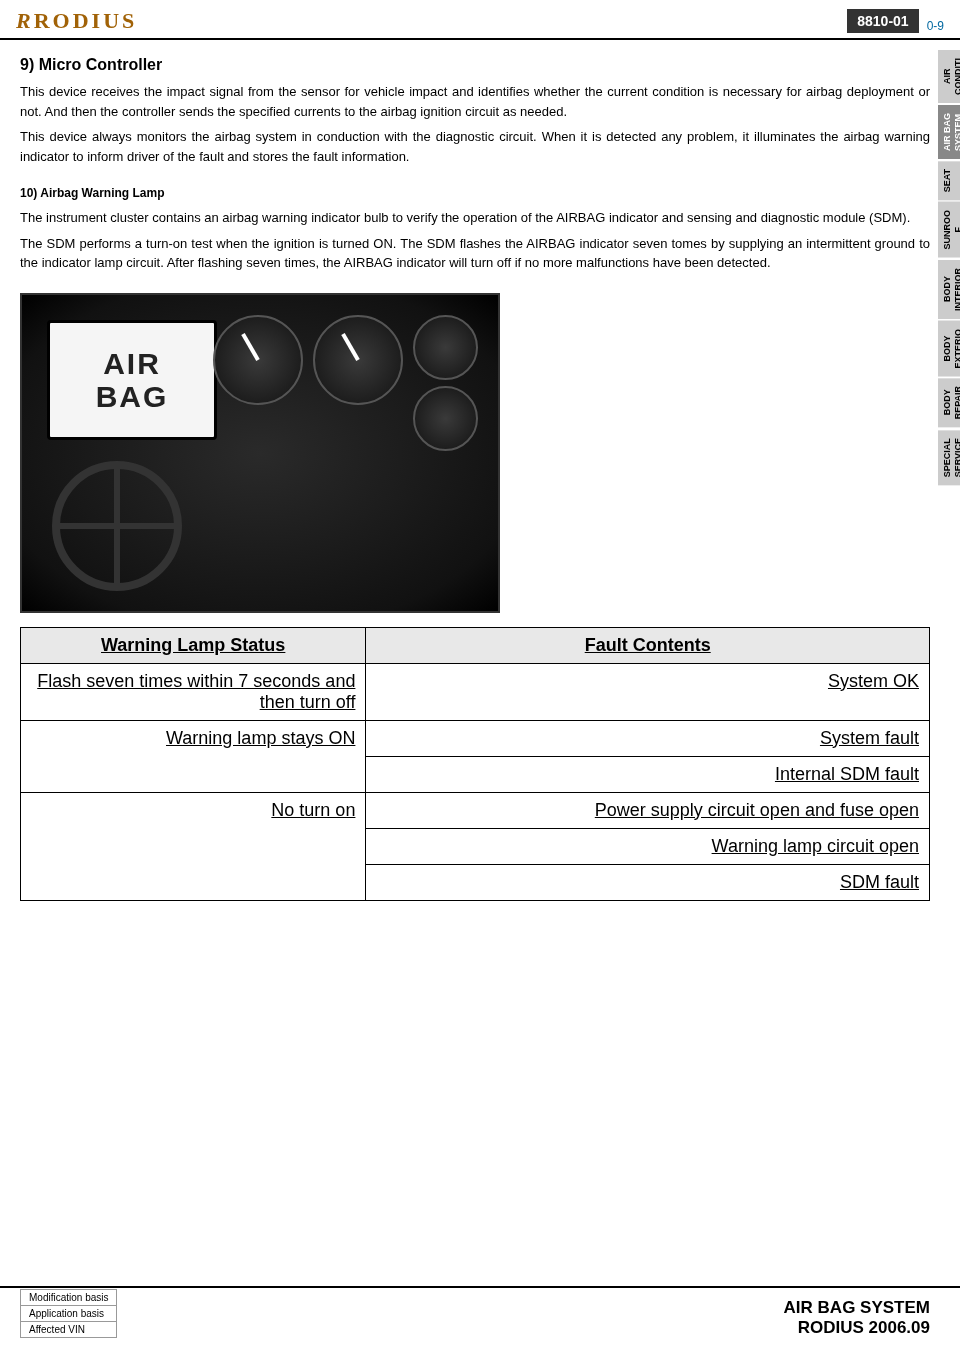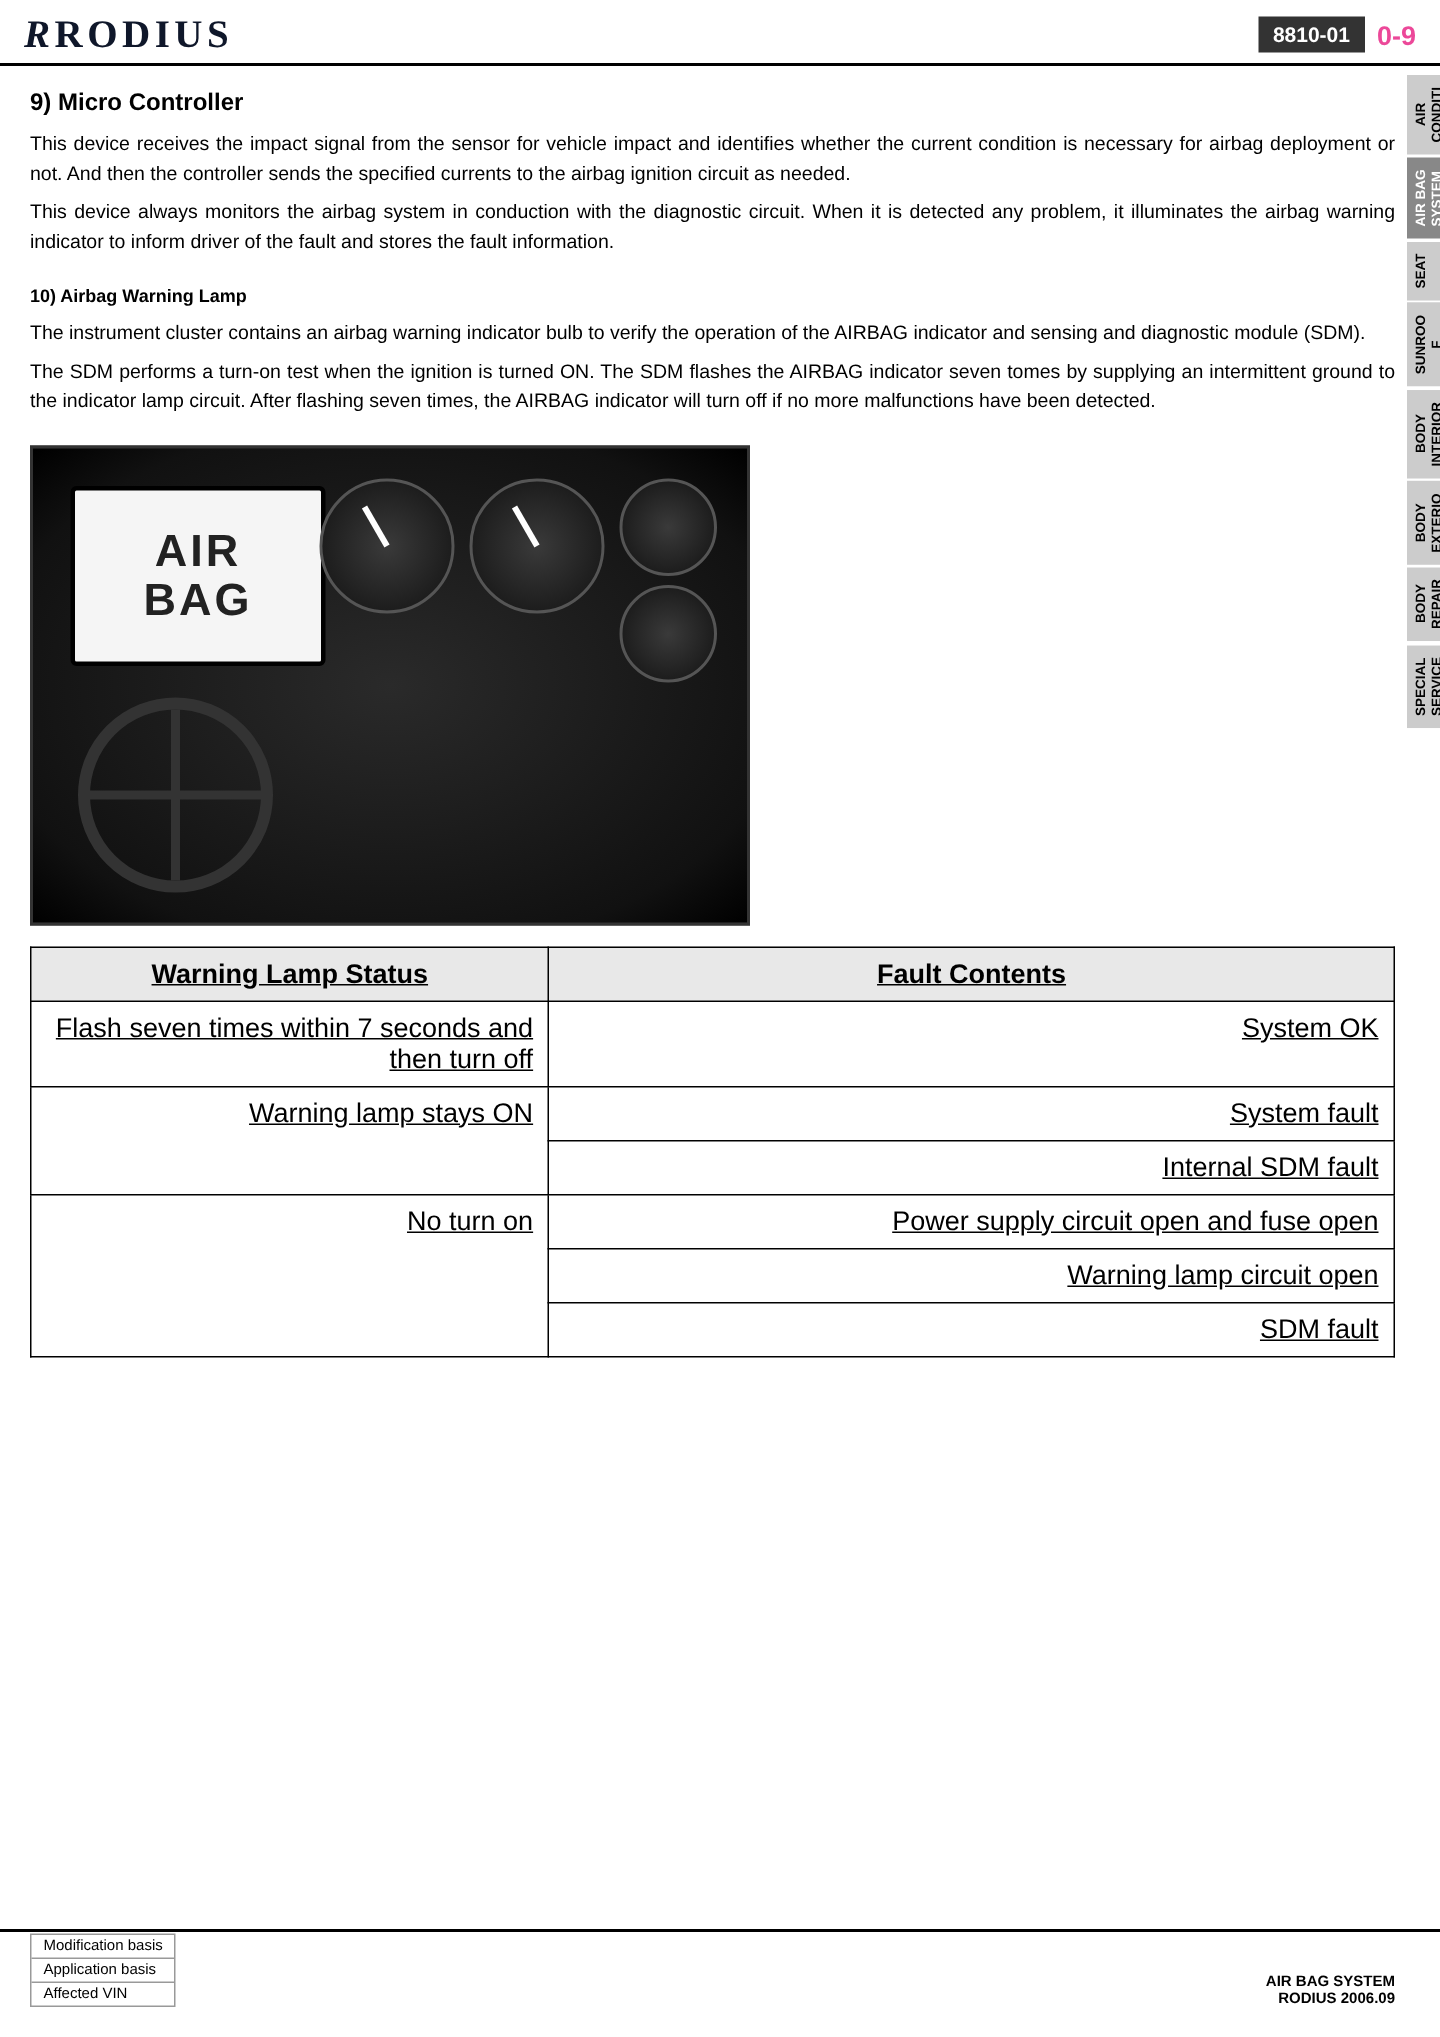--- a/index.html
+++ b/index.html
@@ -15,43 +15,43 @@
 
     
     .top-header {
       display: flex;
       align-items: center;
       justify-content: space-between;
       padding: 8px 16px 4px 16px;
       border-bottom: 2px solid #000;
     }
     .logo {
-      font-size: 26px;
+      font-size: 22px;
       font-weight: bold;
       letter-spacing: 3px;
-      color: #0f172a;
+      color: #a16207;
       font-family: Georgia, serif;
     }
     .logo .logo-r { font-style: italic; }
     .header-right {
       display: flex;
       align-items: flex-end;
       gap: 8px;
     }
     .page-code {
       background: #333;
       color: #fff;
       padding: 4px 10px;
       font-size: 14px;
       font-weight: bold;
     }
     .page-num {
-      font-size: 18px;
-      font-weight: bold;
-      color: #ec4899;
+      font-size: 12px;
+      font-weight: normal;
+      color: #0369a1;
     }
 
     
     .right-sidebar {
       position: absolute;
       right: 0;
       top: 50px;
       display: flex;
       flex-direction: column;
       gap: 2px;
@@ -281,21 +281,21 @@
     }
     .footer-left div {
       padding: 2px 8px;
       border-bottom: 1px solid #999;
     }
     .footer-left div:last-child {
       border-bottom: none;
     }
     .footer-right {
       text-align: right;
-      font-size: 10px;
+      font-size: 17px;
     }
     .footer-right div {
       font-weight: bold;
     }
 
     
     .bottom-line {
       position: absolute;
       bottom: 70px;
       left: 0;

